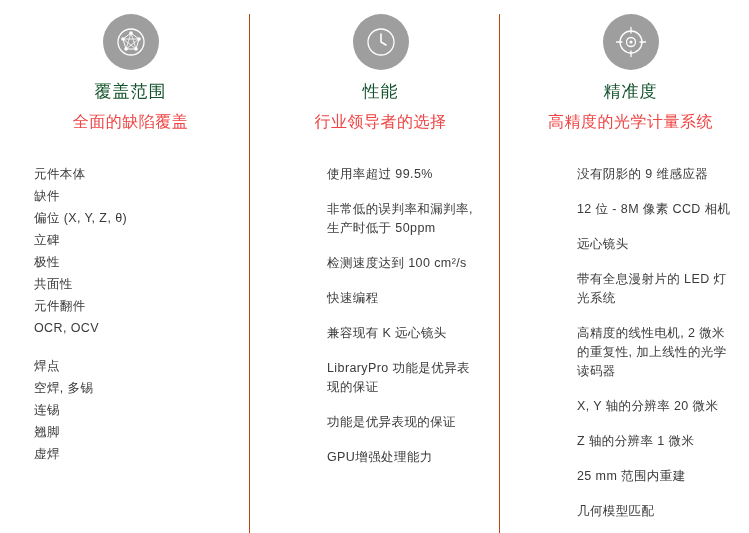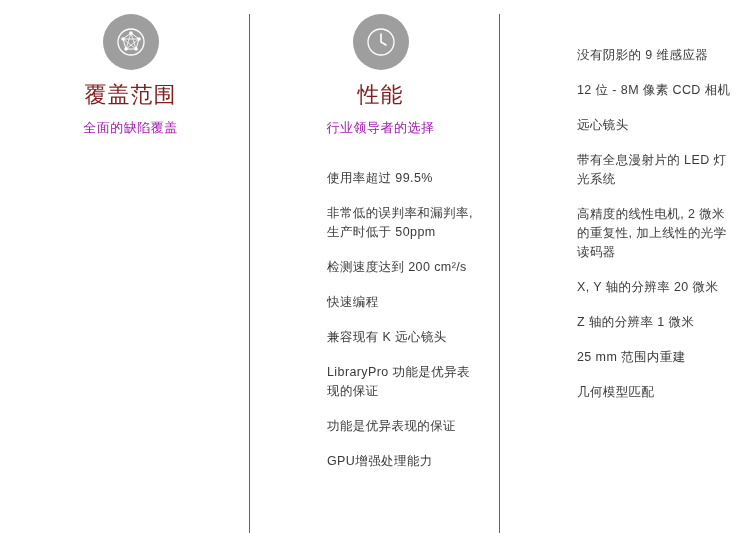--- a/index.html
+++ b/index.html
@@ -43,29 +43,29 @@
     border-radius: 50%;
     background: #9e9e9e;
     display: flex;
     align-items: center;
     justify-content: center;
   }
   .icon-wrap svg {
     display: block;
   }
   .col-title {
-    color: #7f1d1d;
-    font-size: 22px;
+    color: #14532d;
+    font-size: 17px;
     letter-spacing: 1px;
     margin: 0 0 9px 0;
     font-weight: normal;
   }
   .col-sub {
-    color: #a21caf;
-    font-size: 13px;
+    color: #ef4444;
+    font-size: 16px;
     letter-spacing: 0.5px;
     margin: 0;
   }
   .col-body {
     margin-top: 32px;
     padding-left: 8px;
   }
   .col-left .col-body {
     padding-left: 4px;
   }
@@ -103,46 +103,73 @@
           <circle cx="22" cy="24" r="1.8" fill="#ffffff"></circle>
           <circle cx="12" cy="24" r="1.8" fill="#ffffff"></circle>
           <circle cx="9" cy="14" r="1.8" fill="#ffffff"></circle>
           <path d="M17 8 L25 14 L22 24 L12 24 L9 14 Z" fill="none" stroke="#ffffff" stroke-width="1"></path>
           <path d="M17 8 L22 24 M17 8 L12 24 M25 14 L12 24 M25 14 L9 14 M22 24 L9 14" fill="none" stroke="#ffffff" stroke-width="0.8"></path>
         </svg>
       </div>
       <h2 class="col-title">覆盖范围</h2>
       <p class="col-sub">全面的缺陷覆盖</p>
     </div>
+    <div class="col-body">
+      <div class="item">元件本体</div>
+      <div class="item">缺件</div>
+      <div class="item">偏位 (X, Y, Z, θ)</div>
+      <div class="item">立碑</div>
+      <div class="item">极性</div>
+      <div class="item">共面性</div>
+      <div class="item">元件翻件</div>
+      <div class="item">OCR, OCV</div>
+      <div class="item gap">焊点</div>
+      <div class="item">空焊, 多锡</div>
+      <div class="item">连锡</div>
+      <div class="item">翘脚</div>
+      <div class="item">虚焊</div>
+    </div>
   </div>
 
   <div class="column col-mid">
     <div class="col-head">
       <div class="icon-wrap">
         <svg width="34" height="34" viewBox="0 0 34 34" aria-hidden="true">
           <circle cx="17" cy="17" r="13" fill="none" stroke="#ffffff" stroke-width="1.3"></circle>
           <path d="M17 9 L17 17 L22 20" fill="none" stroke="#ffffff" stroke-width="1.6" stroke-linecap="round" stroke-linejoin="round"></path>
         </svg>
       </div>
       <h2 class="col-title">性能</h2>
       <p class="col-sub">行业领导者的选择</p>
     </div>
     <div class="col-body">
       <div class="item">使用率超过 99.5%</div>
       <div class="item">非常低的误判率和漏判率, 生产时低于 50ppm</div>
-      <div class="item">检测速度达到 200 cm²/s</div>
+      <div class="item">检测速度达到 100 cm²/s</div>
       <div class="item">快速编程</div>
       <div class="item">兼容现有 K 远心镜头</div>
       <div class="item">LibraryPro 功能是优异表现的保证</div>
       <div class="item">功能是优异表现的保证</div>
       <div class="item">GPU增强处理能力</div>
     </div>
   </div>
 
   <div class="column col-right">
+    <div class="col-head">
+      <div class="icon-wrap">
+        <svg width="34" height="34" viewBox="0 0 34 34" aria-hidden="true">
+          <circle cx="17" cy="17" r="11" fill="none" stroke="#ffffff" stroke-width="1.3"></circle>
+          <circle cx="17" cy="17" r="4.5" fill="none" stroke="#ffffff" stroke-width="1.3"></circle>
+          <circle cx="17" cy="17" r="1.6" fill="#ffffff"></circle>
+          <path d="M17 2.5 L17 8 M17 26 L17 31.5 M2.5 17 L8 17 M26 17 L31.5 17" stroke="#ffffff" stroke-width="1.3" stroke-linecap="round"></path>
+        </svg>
+      </div>
+      <h2 class="col-title">精准度</h2>
+      <p class="col-sub">高精度的光学计量系统</p>
+    </div>
     <div class="col-body">
       <div class="item">没有阴影的 9 维感应器</div>
       <div class="item">12 位 - 8M 像素 CCD 相机</div>
       <div class="item">远心镜头</div>
       <div class="item">带有全息漫射片的 LED 灯光系统</div>
       <div class="item">高精度的线性电机, 2 微米的重复性, 加上线性的光学读码器</div>
       <div class="item">X, Y 轴的分辨率 20 微米</div>
       <div class="item">Z 轴的分辨率 1 微米</div>
       <div class="item">25 mm 范围内重建</div>
       <div class="item">几何模型匹配</div>

